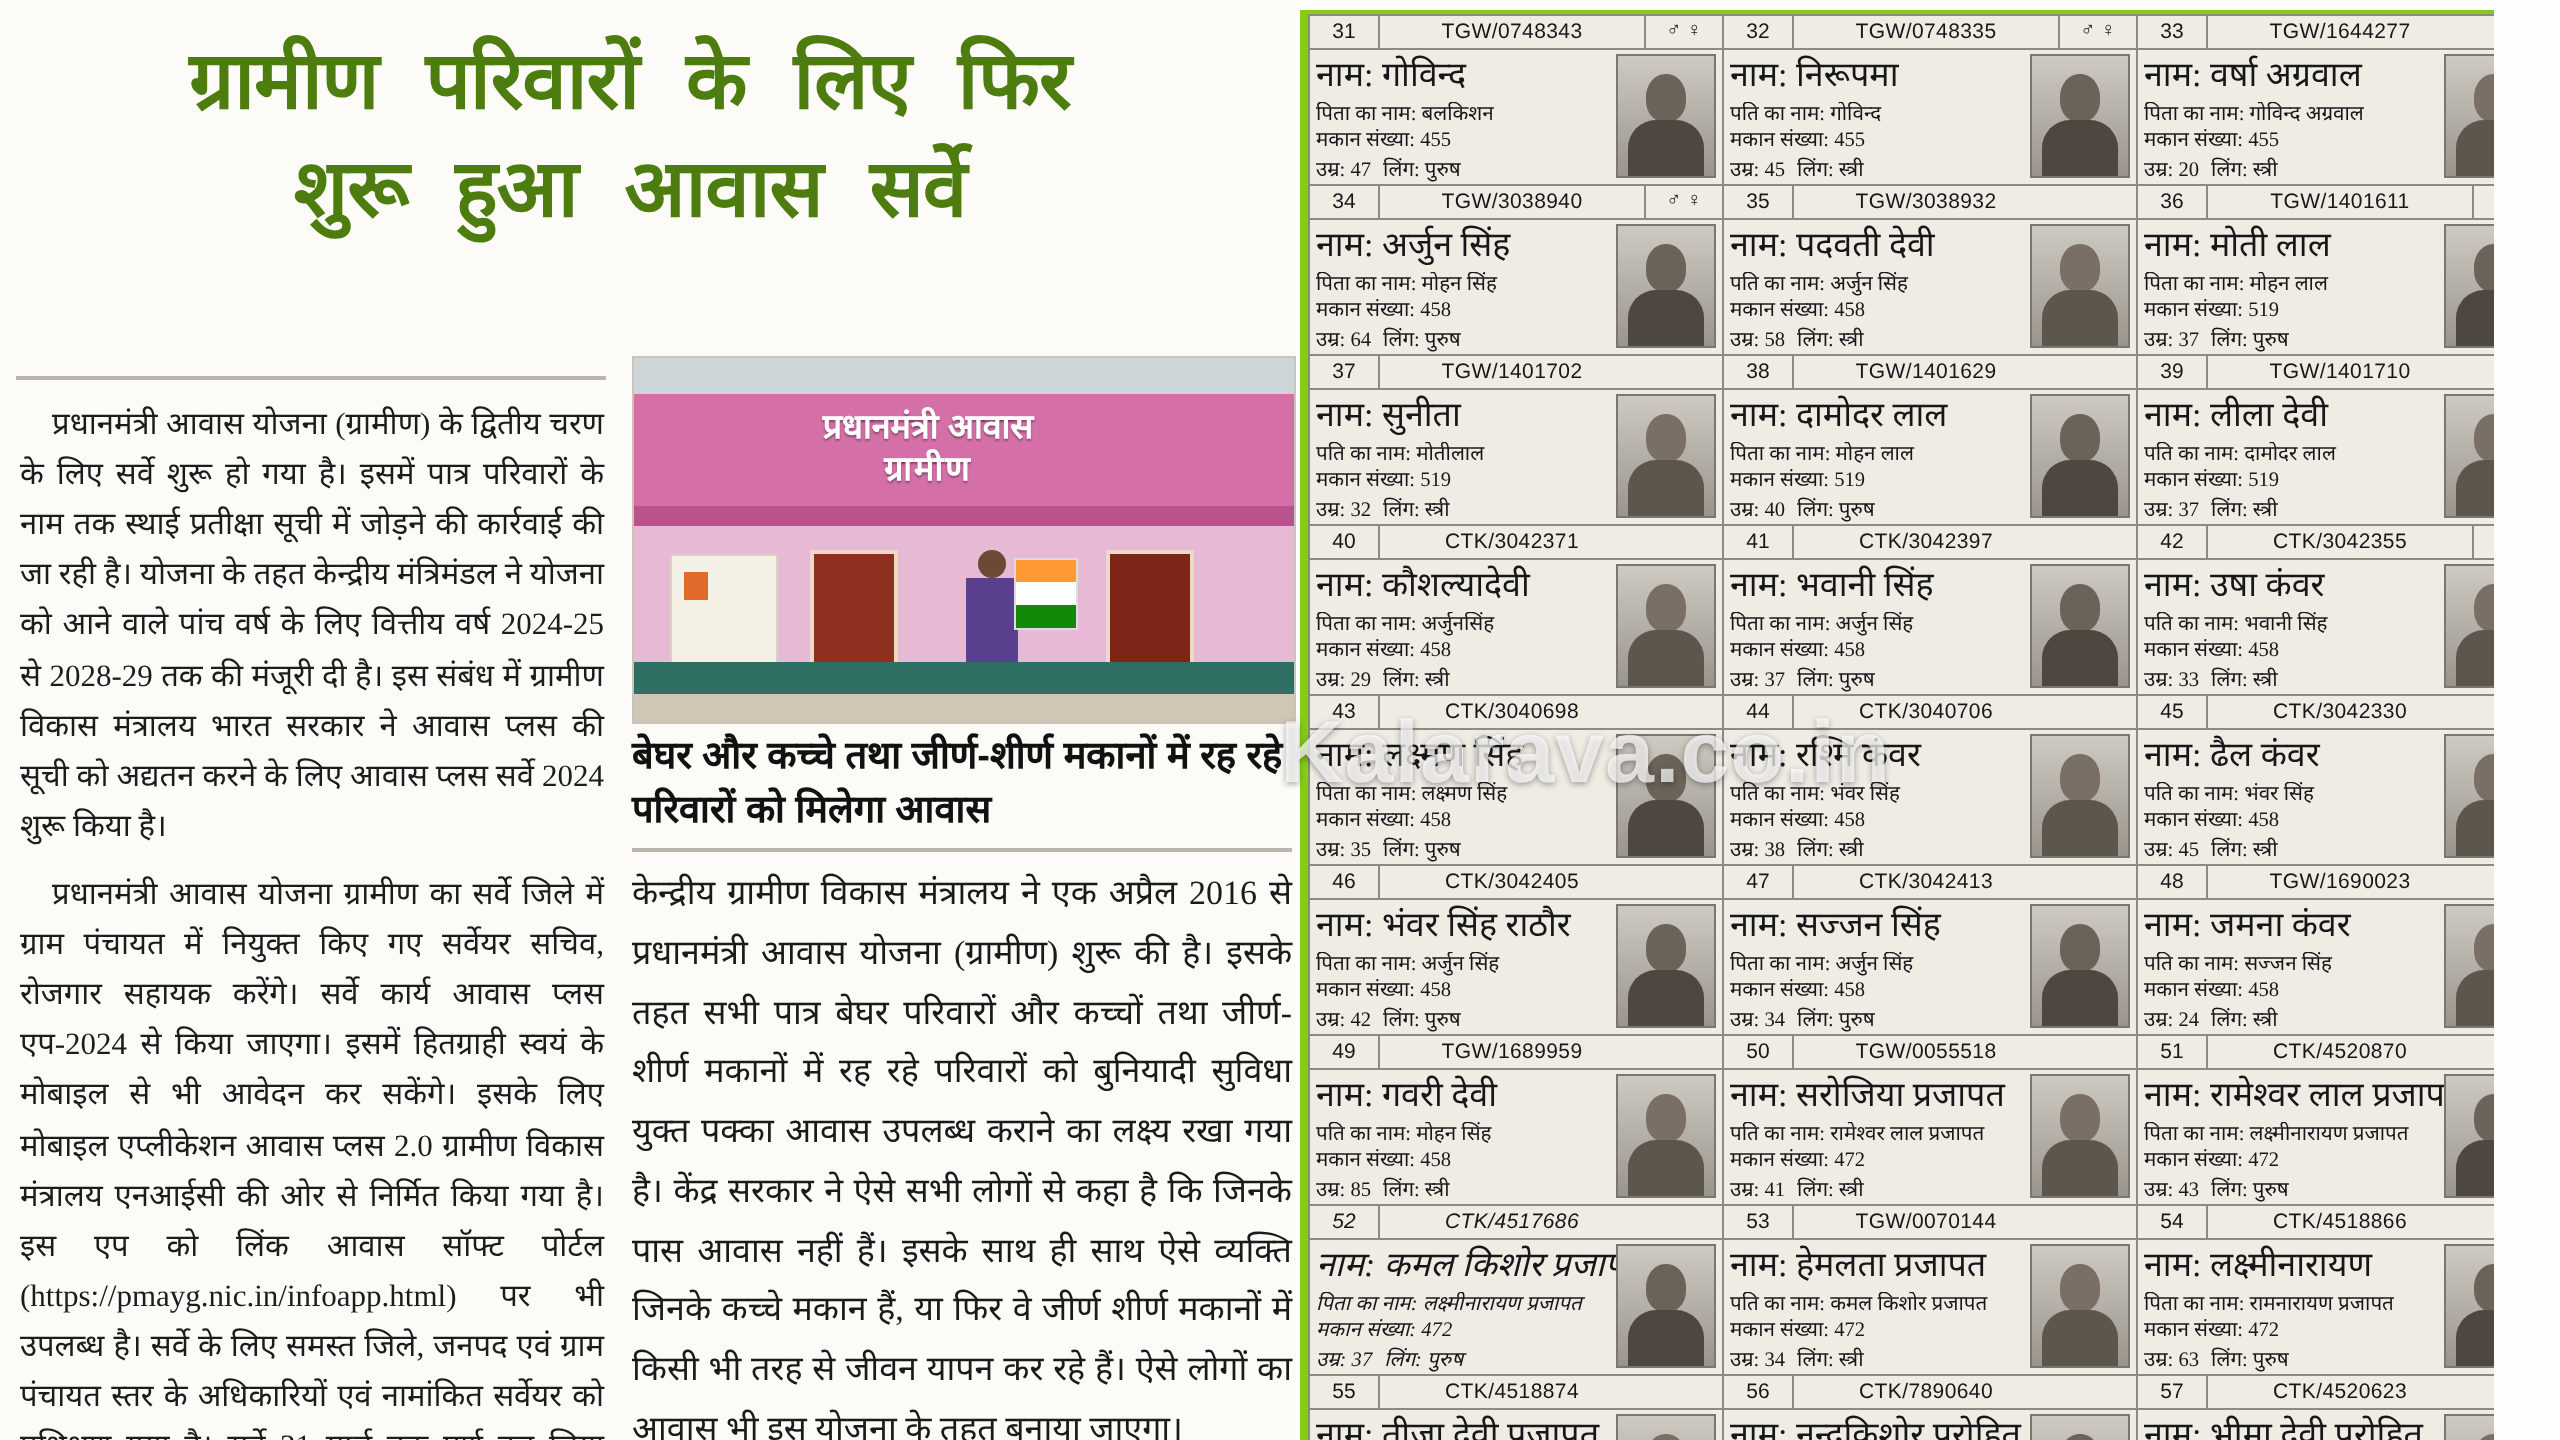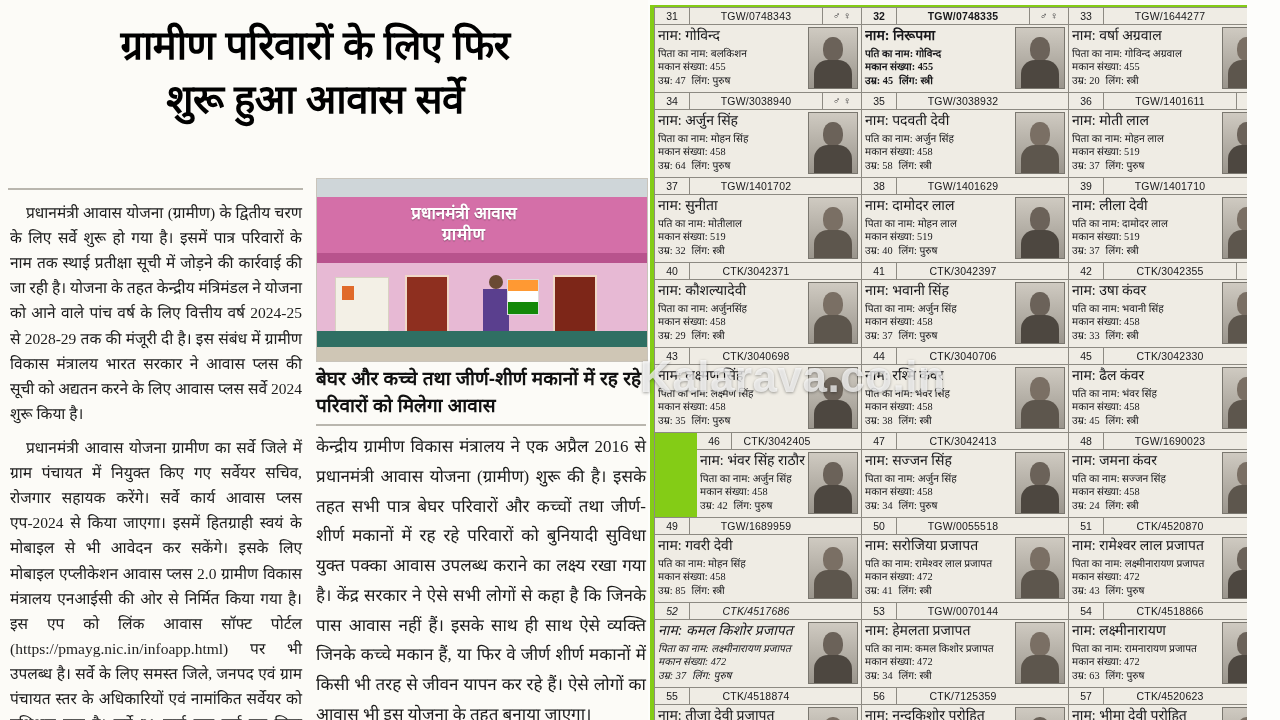--- a/index.html
+++ b/index.html
@@ -22,25 +22,25 @@
     position: absolute;
     left: 0; top: 0;
     width: 648px; height: 720px;
     background: #fcfbf7;
   }
   .headline {
     position: absolute;
     left: 10px; top: 18px;
     width: 610px;
     text-align: center;
-    font-family: Liberation Sans, sans-serif;
+    font-family: Liberation Mono, monospace;
     font-weight: bold;
     font-size: 40px;
     line-height: 1.35;
-    color: #000000;
+    color: #4d7c0f;
     letter-spacing: -0.5px;
   }
   .headline .l2 { display:block; }
 
   .rule-top {
     position: absolute;
     left: 8px; top: 188px;
     width: 295px; height: 2px;
     background: #b9b6ae;
   }
@@ -183,21 +183,21 @@
   }
   .cell .hdr .id {
     flex: 1; text-align: center; line-height: 16px; letter-spacing: 0.2px;
   }
   .cell .hdr .gi {
     width: 38px; text-align: center; line-height: 16px; font-size: 10px;
     border-left: 1px solid #8d8a82;
   }
   .cell .body { position: relative; padding: 2px 3px 0 3px; height: 66px; }
   .cell .row { font-size: 10.3px; line-height: 1.28; white-space: nowrap; overflow: hidden; }
-  .cell .name { font-size: 14px; margin-bottom: 2px; }
+  .cell .name { font-size: 17px; margin-bottom: 2px; }
   .cell .two { display: flex; gap: 6px; align-items: center; }
   .cell .two span { font-size: 10.3px; }
   .photo-box {
     position: absolute;
     right: 3px; top: 2px;
     width: 48px; height: 60px;
     border: 1px solid #7a776f;
     background: #b9b4ab;
     overflow: hidden;
   }
@@ -299,21 +299,21 @@
                   <div class="row name">नाम: गोविन्द</div>
                   <div class="row">पिता का नाम: बलकिशन</div>
                   <div class="row">मकान संख्या: 455</div>
                   <div class="two">
                     <span>उम्र: 47</span>
                     <span>लिंग: पुरुष</span>
                   </div>
                 </div>
               </div>
             </td>
-            <td style="width: 33.33%; font-weight: bold;">
+            <td style="width: 33.33%;">
               <div class="cell">
                 <div class="hdr">
                   <div class="sn">32</div>
                   <div class="id">TGW/0748335</div>
                   <div class="gi">♂ ♀</div>
                 </div>
                 <div class="body">
                   <div class="photo-box ">
                     <div class="pf-bg"></div>
                     <div class="pf-head"></div>
@@ -631,21 +631,21 @@
                   <div class="row">मकान संख्या: 458</div>
                   <div class="two">
                     <span>उम्र: 45</span>
                     <span>लिंग: स्त्री</span>
                   </div>
                 </div>
               </div>
             </td>
           </tr>
           <tr>
-            <td style="width: 33.33%; padding-left: 42px;">
+            <td style="width: 33.33%;">
               <div class="cell">
                 <div class="hdr">
                   <div class="sn">46</div>
                   <div class="id">CTK/3042405</div>
                   <div class="gi"></div>
                 </div>
                 <div class="body">
                   <div class="photo-box ">
                     <div class="pf-bg"></div>
                     <div class="pf-head"></div>
@@ -870,21 +870,21 @@
                     <span></span>
                     <span></span>
                   </div>
                 </div>
               </div>
             </td>
             <td style="width: 33.33%;">
               <div class="cell">
                 <div class="hdr">
                   <div class="sn">56</div>
-                  <div class="id">CTK/7125359</div>
+                  <div class="id">CTK/7890640</div>
                   <div class="gi"></div>
                 </div>
                 <div class="body">
                   <div class="photo-box ">
                     <div class="pf-bg"></div>
                     <div class="pf-head"></div>
                   </div>
                   <div class="row name">नाम: नन्दकिशोर पुरोहित</div>
                   <div class="row">पिता का नाम: </div>
                   <div class="row"></div>

